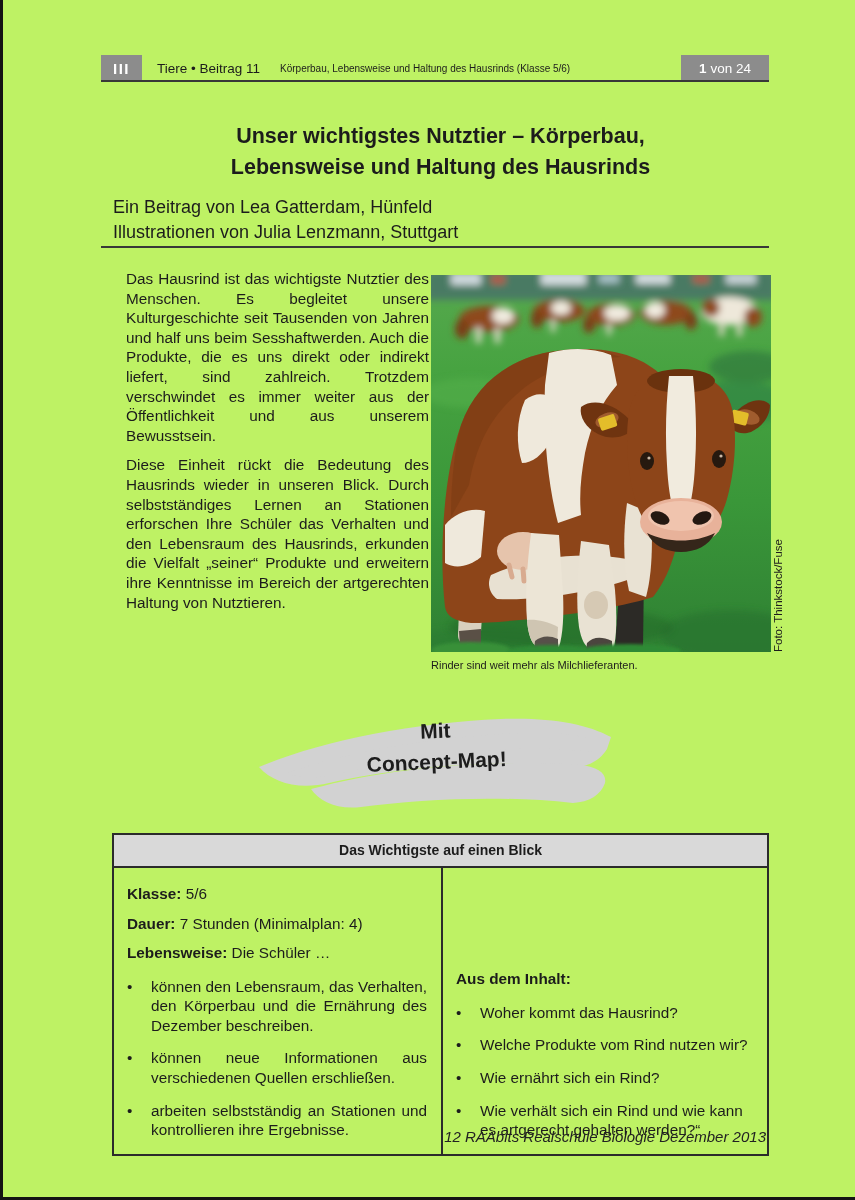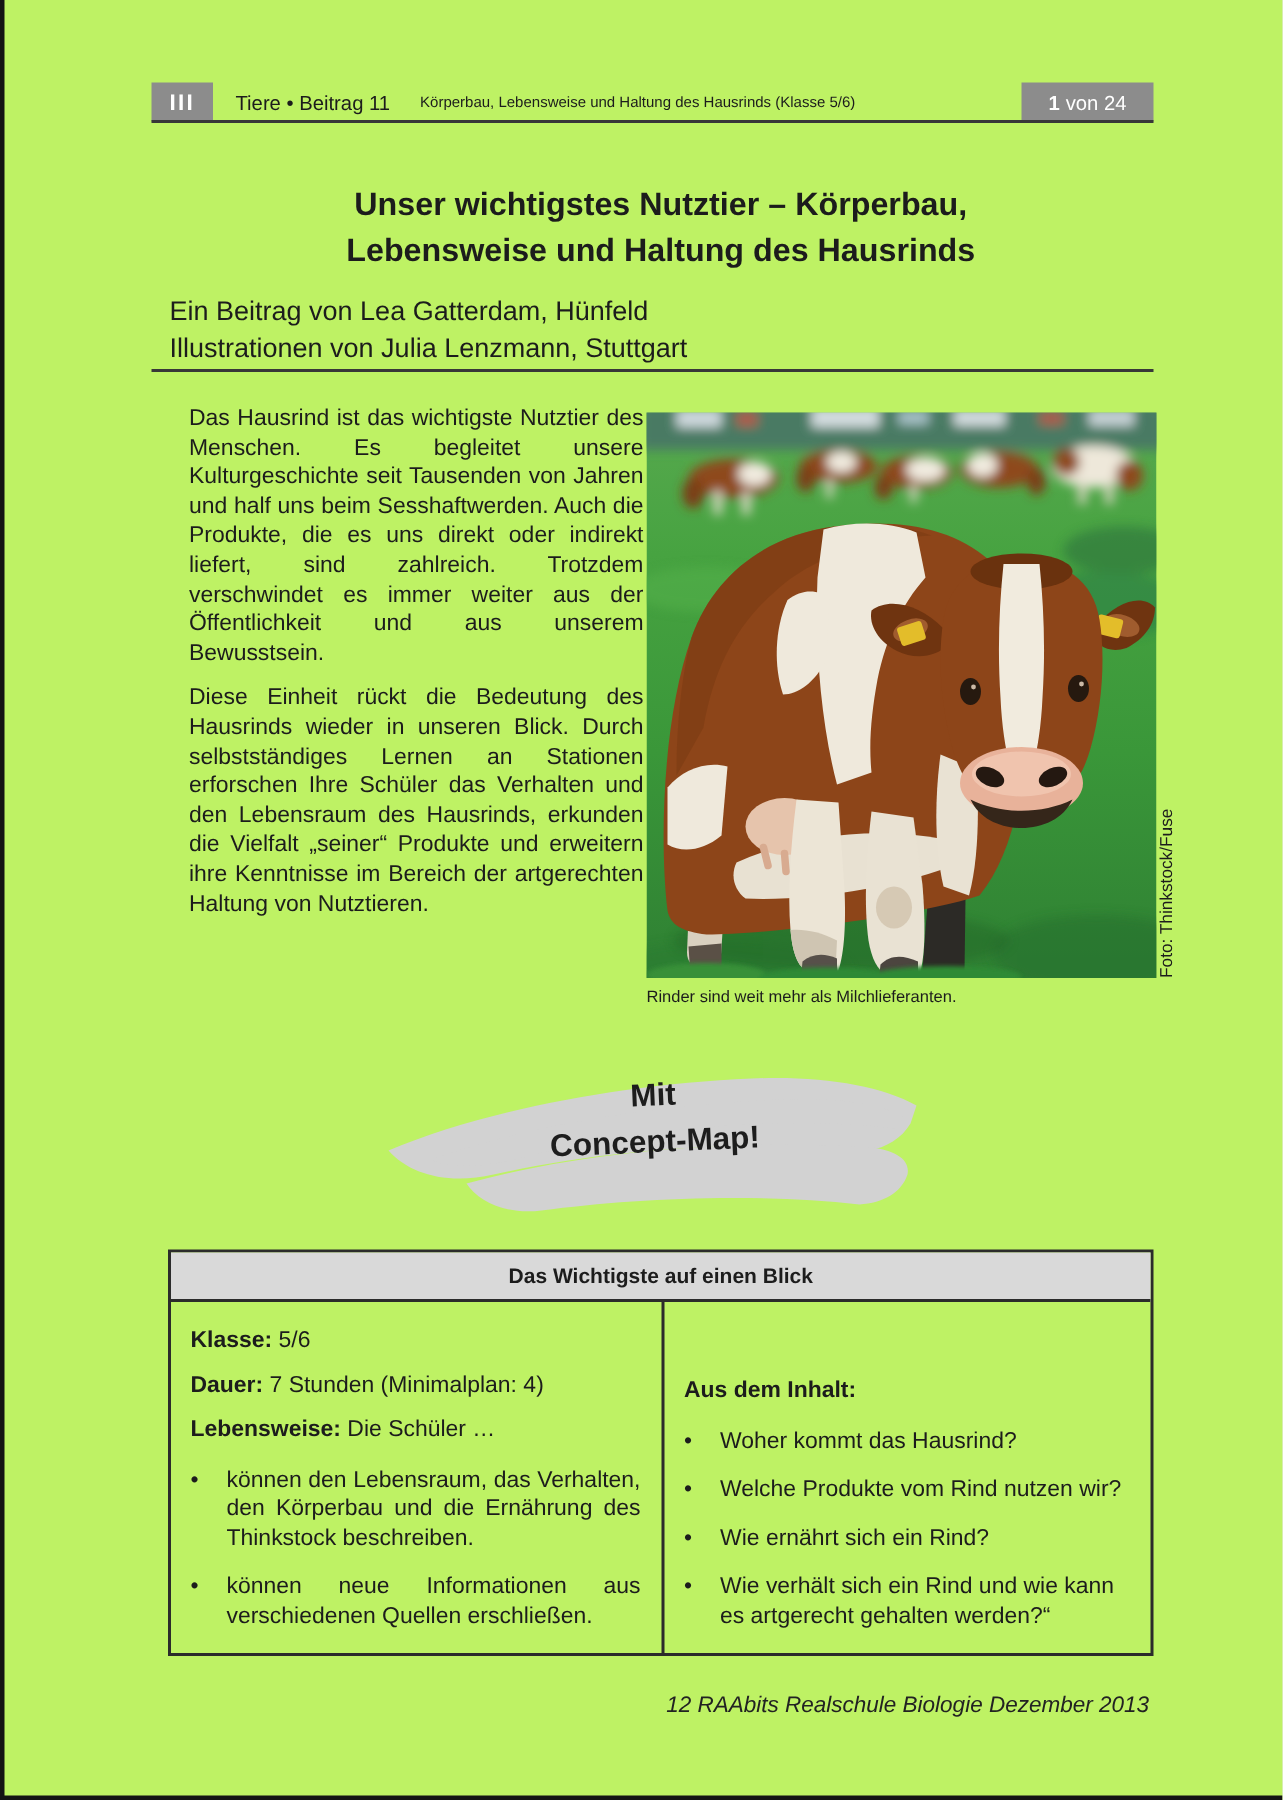--- a/index.html
+++ b/index.html
@@ -238,25 +238,29 @@
   <div class="overview">
     <div class="ov-head">Das Wichtigste auf einen Blick</div>
     <div class="ov-body">
       <div class="ov-left">
         <p class="kv"><b>Klasse:</b> <span>5/6</span></p>
         <p class="kv"><b>Dauer:</b> <span>7 Stunden (Minimalplan: 4)</span></p>
         <p class="kv"><b>Lebensweise:</b> <span>Die Schüler …</span></p>
         <ul class="bullets just">
           <li>
               <span class="dot"></span>
-              <span class="b-text">können den Lebensraum, das Verhalten, den Körperbau und die Ernährung des Thinkstock beschreiben.</span>
+              <span class="b-text">können den Lebensraum, das Verhalten, den Körperbau und die Ernährung des Dezember beschreiben.</span>
             </li>
           <li>
               <span class="dot"></span>
               <span class="b-text">können neue Informationen aus verschiedenen Quellen erschließen.</span>
+            </li>
+          <li>
+              <span class="dot"></span>
+              <span class="b-text">arbeiten selbstständig an Stationen und kontrollieren ihre Ergebnisse.</span>
             </li>
         </ul>
       </div>
       <div class="ov-right">
         <p class="kv"><b>Aus dem Inhalt:</b></p>
         <ul class="bullets">
           <li>
               <span class="dot"></span>
               <span class="b-text">Woher kommt das Hausrind?</span>
             </li>

